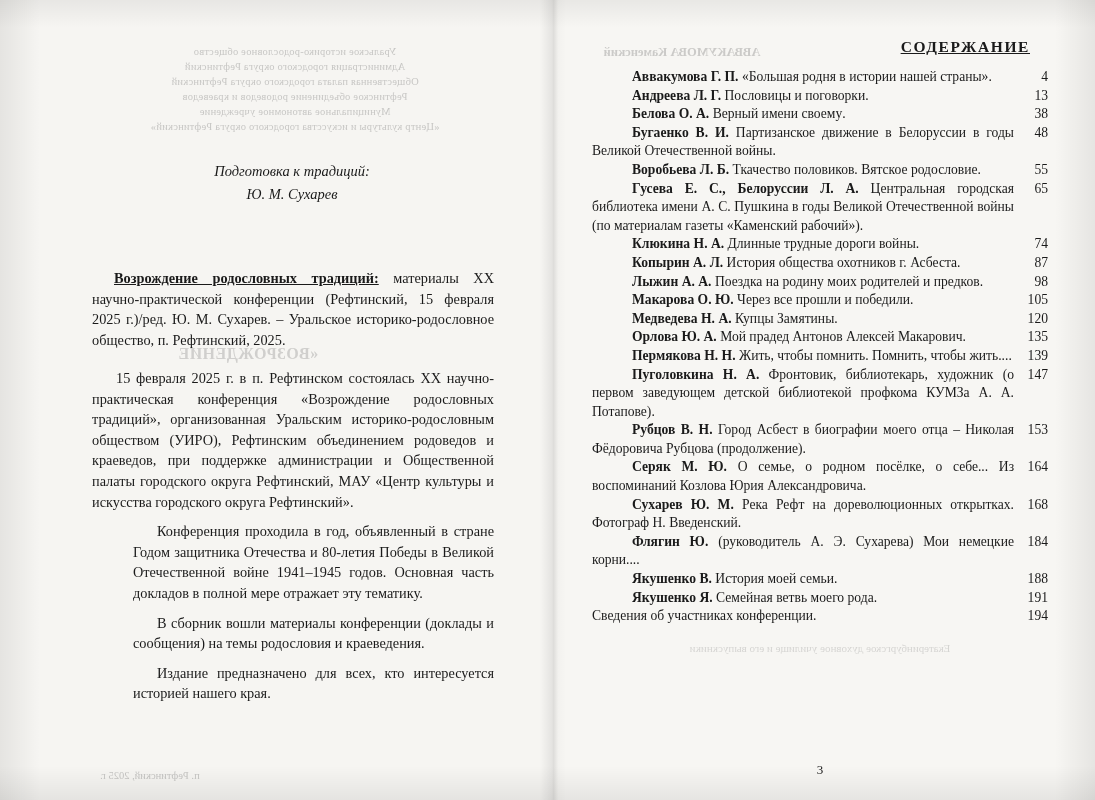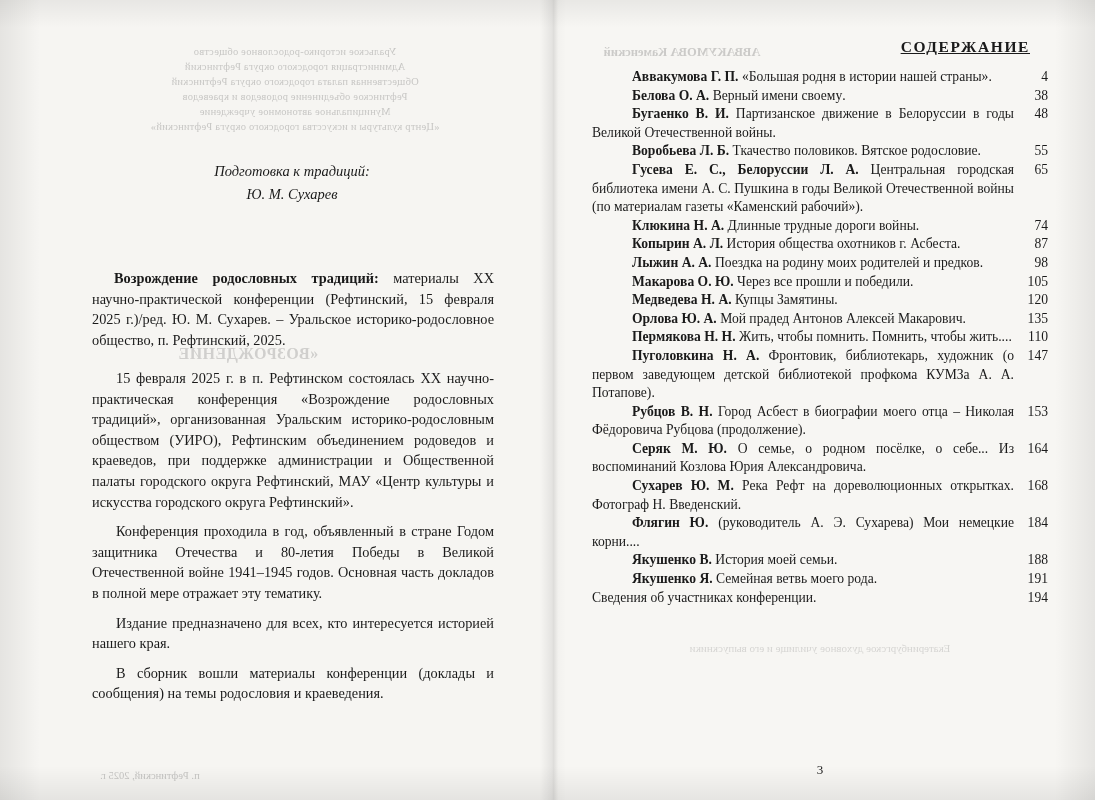--- a/index.html
+++ b/index.html
@@ -80,21 +80,21 @@
   .imprint {
     position: absolute;
     left: 92px;
     top: 268px;
     width: 402px;
     font-size: 14.3px;
     line-height: 20.5px;
     text-align: justify;
     text-align-last: left;
   }
-  .imprint b { font-weight: bold; }
+  .imprint b { font-weight: bold; text-decoration: underline; }
   .imprint .indent { display: inline-block; width: 22px; }
 
   .bleed-word {
     position: absolute;
     left: 178px;
     top: 345px;
     font-size: 16px;
     font-weight: bold;
     color: rgba(100,100,100,0.26);
     transform: scaleX(-1);
@@ -108,21 +108,21 @@
     width: 402px;
     font-size: 14.3px;
     line-height: 20.6px;
     text-align: justify;
     text-align-last: left;
   }
   .body-text p {
     margin: 0 0 0 0;
     text-indent: 24px;
   }
-  .body-text p + p { margin-top: 9px; }
+  .body-text p + p { margin-top: 9px; margin-left: 41px; }
 
   .left-footer {
     position: absolute;
     left: 100px;
     top: 770px;
     font-size: 10.5px;
     color: rgba(95,95,95,0.33);
     transform: scaleX(-1);
   }
 
@@ -223,36 +223,40 @@
 
   <div class="imprint">
     <span class="indent"></span><b>Возрождение родословных традиций:</b><span> материалы XX научно-практической конференции (Рефтинский, 15 февраля 2025 г.)/ред. Ю. М. Сухарев. – Уральское историко-родословное общество, п. Рефтинский, 2025.</span>
   </div>
 
   <div class="bleed-word">«ВОЗРОЖДЕНИЕ</div>
 
   <div class="body-text">
     <p>15 февраля 2025 г. в п. Рефтинском состоялась XX научно-практическая конференция «Возрождение родословных традиций», организованная Уральским историко-родословным обществом (УИРО), Рефтинским объединением родоведов и краеведов, при поддержке администрации и Общественной палаты городского округа Рефтинский, МАУ «Центр культуры и искусства городского округа Рефтинский».</p>
     <p>Конференция проходила в год, объявленный в стране Годом защитника Отечества и 80-летия Победы в Великой Отечественной войне 1941–1945 годов. Основная часть докладов в полной мере отражает эту тематику.</p>
+    <p>В сборник вошли материалы конференции (доклады и сообщения) на темы родословия и краеведения.</p>
     <p>Издание предназначено для всех, кто интересуется историей нашего края.</p>
-    <p>В сборник вошли материалы конференции (доклады и сообщения) на темы родословия и краеведения.</p>
   </div>
 
   <div class="left-footer">п. Рефтинский, 2025 г.</div>
 
   <div class="bleed-head-r">АВВАКУМОВА
 Каменский</div>
   <div class="toc-title">СОДЕРЖАНИЕ</div>
 
   <div class="toc">
       <div class="toc-entry">
         <span class="txt"><b>Аввакумова Г. П. </b><span>«Большая родня в истории нашей страны»</span><span class="dots">.</span></span>
         <span class="pg">4</span>
       </div>
       <div class="toc-entry">
+        <span class="txt"><b>Андреева Л. Г. </b><span>Пословицы и поговорки</span><span class="dots">.</span></span>
+        <span class="pg">13</span>
+      </div>
+      <div class="toc-entry">
         <span class="txt"><b>Белова О. А. </b><span>Верный имени своему</span><span class="dots">.</span></span>
         <span class="pg">38</span>
       </div>
       <div class="toc-entry">
         <span class="txt"><b>Бугаенко В. И. </b><span>Партизанское движение в Белоруссии в годы Великой Отечественной войны</span><span class="dots">.</span></span>
         <span class="pg">48</span>
       </div>
       <div class="toc-entry">
         <span class="txt"><b>Воробьева Л. Б. </b><span>Ткачество половиков. Вятское родословие</span><span class="dots">.</span></span>
         <span class="pg">55</span>
@@ -280,21 +284,21 @@
       <div class="toc-entry">
         <span class="txt"><b>Медведева Н. А. </b><span>Купцы Замятины</span><span class="dots">.</span></span>
         <span class="pg">120</span>
       </div>
       <div class="toc-entry">
         <span class="txt"><b>Орлова Ю. А. </b><span>Мой прадед Антонов Алексей Макарович</span><span class="dots">.</span></span>
         <span class="pg">135</span>
       </div>
       <div class="toc-entry">
         <span class="txt"><b>Пермякова Н. Н. </b><span>Жить, чтобы помнить. Помнить, чтобы жить...</span><span class="dots">.</span></span>
-        <span class="pg">110</span>
+        <span class="pg">139</span>
       </div>
       <div class="toc-entry">
         <span class="txt"><b>Пуголовкина Н. А. </b><span>Фронтовик, библиотекарь, художник (о первом заведующем детской библиотекой профкома КУМЗа А. А. Потапове)</span><span class="dots">.</span></span>
         <span class="pg">147</span>
       </div>
       <div class="toc-entry">
         <span class="txt"><b>Рубцов В. Н. </b><span>Город Асбест в биографии моего отца – Николая Фёдоровича Рубцова (продолжение)</span><span class="dots">.</span></span>
         <span class="pg">153</span>
       </div>
       <div class="toc-entry">

